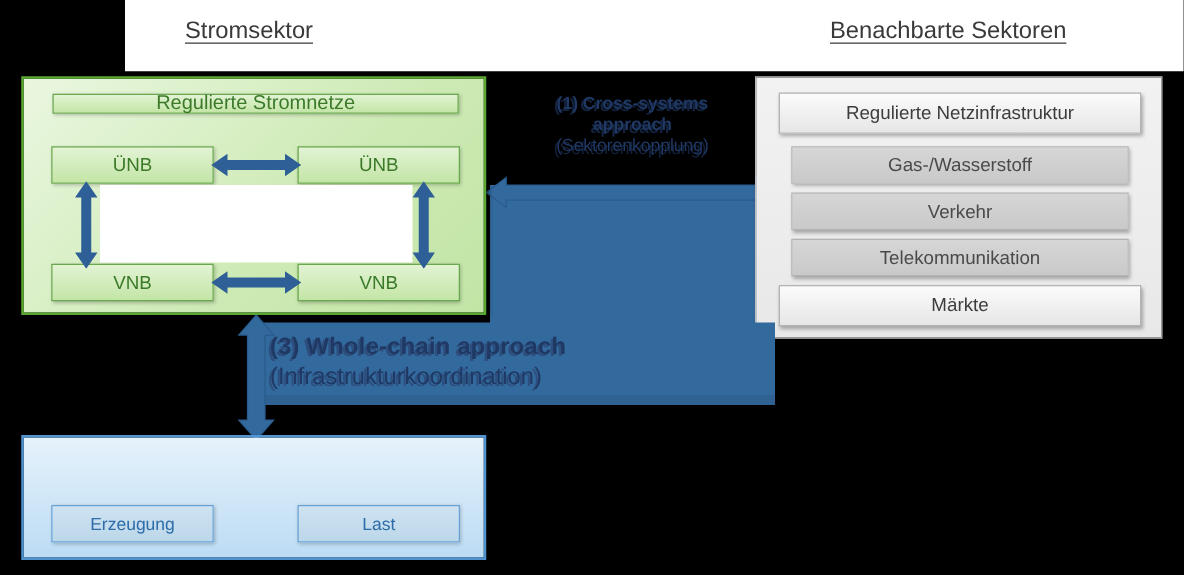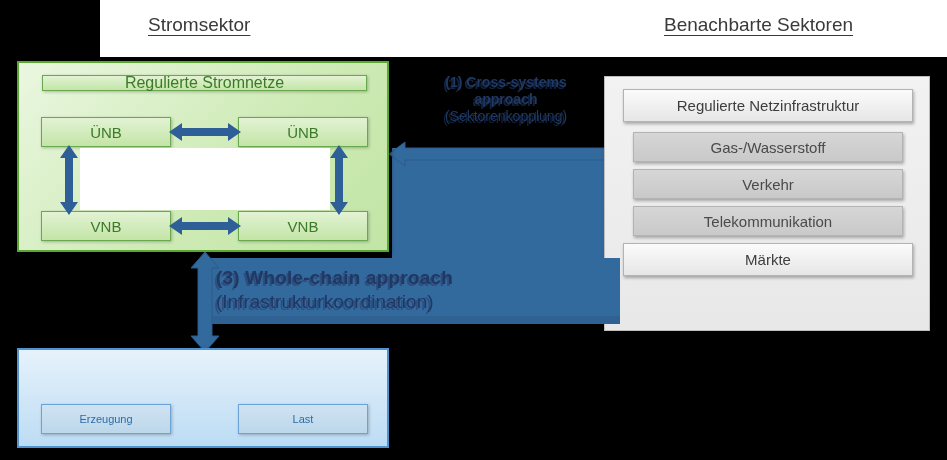--- a/index.html
+++ b/index.html
@@ -90,21 +90,21 @@
     position: absolute; left: 408px; top: 74px; width: 196px;
     text-align:center; line-height: 1.2; color:#1f3864;
   }
   .lbl-cross .l1 { display:block; font-size:14px; font-weight:bold;}
   .lbl-cross .l2 { display:block; font-size:14px; font-weight:bold;}
   .lbl-cross .l3 { display:block; font-size:14px; }
   .lbl-cross.ghost { opacity:.6; left:406px; top:76px; }
 
   
   .grey-panel {
-    position: absolute; left: 604px; top: 76px; width: 326px; height: 255px;
+    position: absolute; left: 604px; top: 61px; width: 326px; height: 210px;
     background: linear-gradient(180deg,#f2f2f2 0%, #e8e8e8 100%);
     border: 1px solid #bdbdbd;
     box-shadow: 3px 3px 5px rgba(0,0,0,0.55);
   }
   .sbox {
     position: absolute;
     display:flex; align-items:center; justify-content:center;
     font-size: 15px; white-space: nowrap;
     border: 1px solid #b3b3b3;
     box-shadow: 1px 2px 3px rgba(0,0,0,0.30);
@@ -126,21 +126,21 @@
   
   .cyan-panel {
     position: absolute; left: 17px; top: 348px; width: 372px; height: 100px;
     background: linear-gradient(180deg,#e6f2fb 0%, #bcdcf4 100%);
     border: 2px solid #4f93d0;
     box-shadow: 2px 2px 4px rgba(0,0,0,0.45);
   }
   .cbox {
     position: absolute;
     display:flex; align-items:center; justify-content:center;
-    font-size: 11px; white-space: nowrap;
+    font-size: 14px; white-space: nowrap;
     color: #2d6ca8;
     border: 1px solid #6ba3d6;
     box-shadow: 1px 1px 3px rgba(0,0,0,0.25);
   }
   .cbox.hero {
     background: linear-gradient(180deg,#d9ecfa 0%, #b5d8f2 100%);
   }
   .cbox.sub {
     background: linear-gradient(180deg,#cfe3f2 0%, #bcd7ea 100%);
   }

